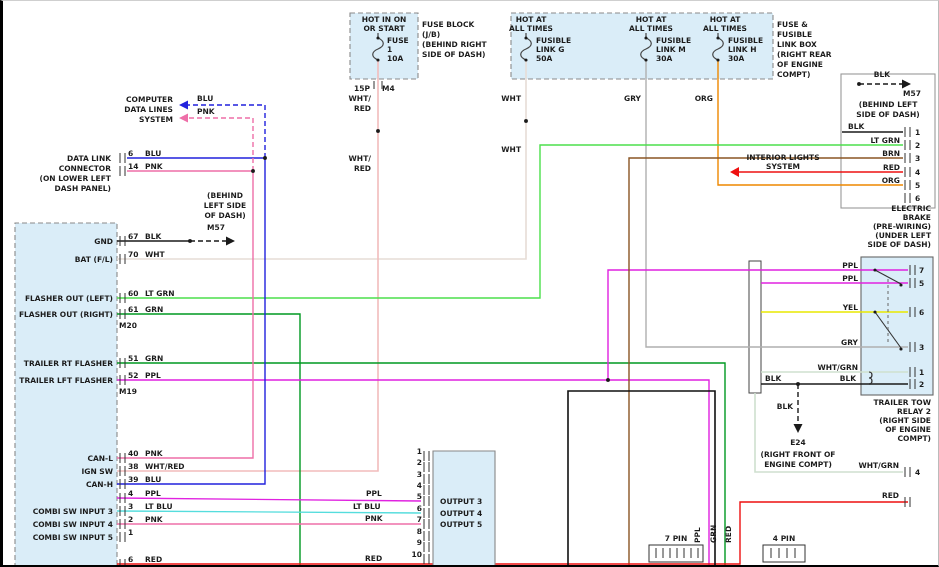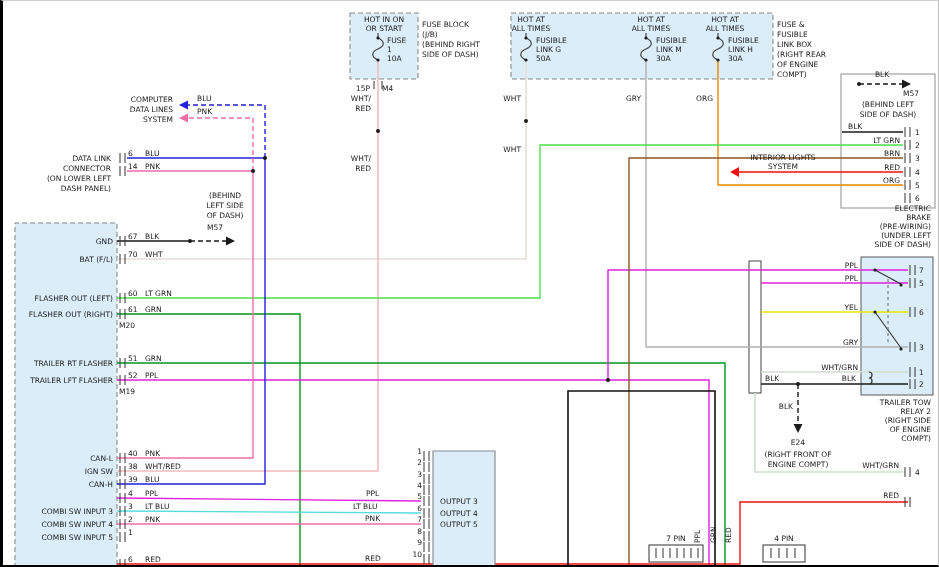--- a/index.html
+++ b/index.html
@@ -1,17 +1,17 @@
 <!DOCTYPE html>
 <html><head>
 <meta charset="utf-8">
 <style>
   html,body{margin:0;padding:0;background:#e8e8e8;}
   .stage{position:relative;width:939px;height:567px;background:#ffffff;overflow:hidden;
-         border-left:3px solid #000;border-bottom:2px solid #000;border-top:1px solid #cfcfcf;border-right:1px solid #bbb;box-sizing:border-box;}
+         border-left:3px solid #000;border-bottom:2px solid #000;border-top:1px solid #cfcfcf;border-right:1px solid #bbb;box-sizing:border-box;font-weight:bold;}
   svg{position:absolute;left:0;top:0;}
   text{font-family:"DejaVu Sans","Liberation Sans",sans-serif;font-size:8px;fill:#1b1b1b;}
   .ta-m{text-anchor:middle}.ta-e{text-anchor:end}
   .wire{fill:none;stroke-width:1.4;stroke-linejoin:miter;stroke-linecap:butt;}
   .wide{stroke-width:1.6;}
   .dash{stroke-dasharray:5 3;}
   .box-dash{stroke:#8a8a8a;stroke-width:1.1;stroke-dasharray:5 3;}
   .ticks{stroke:#333;stroke-width:1;fill:none;}
   .sym{stroke:#444;stroke-width:1.2;fill:none;}
   .dot{fill:#1a1a1a;}

